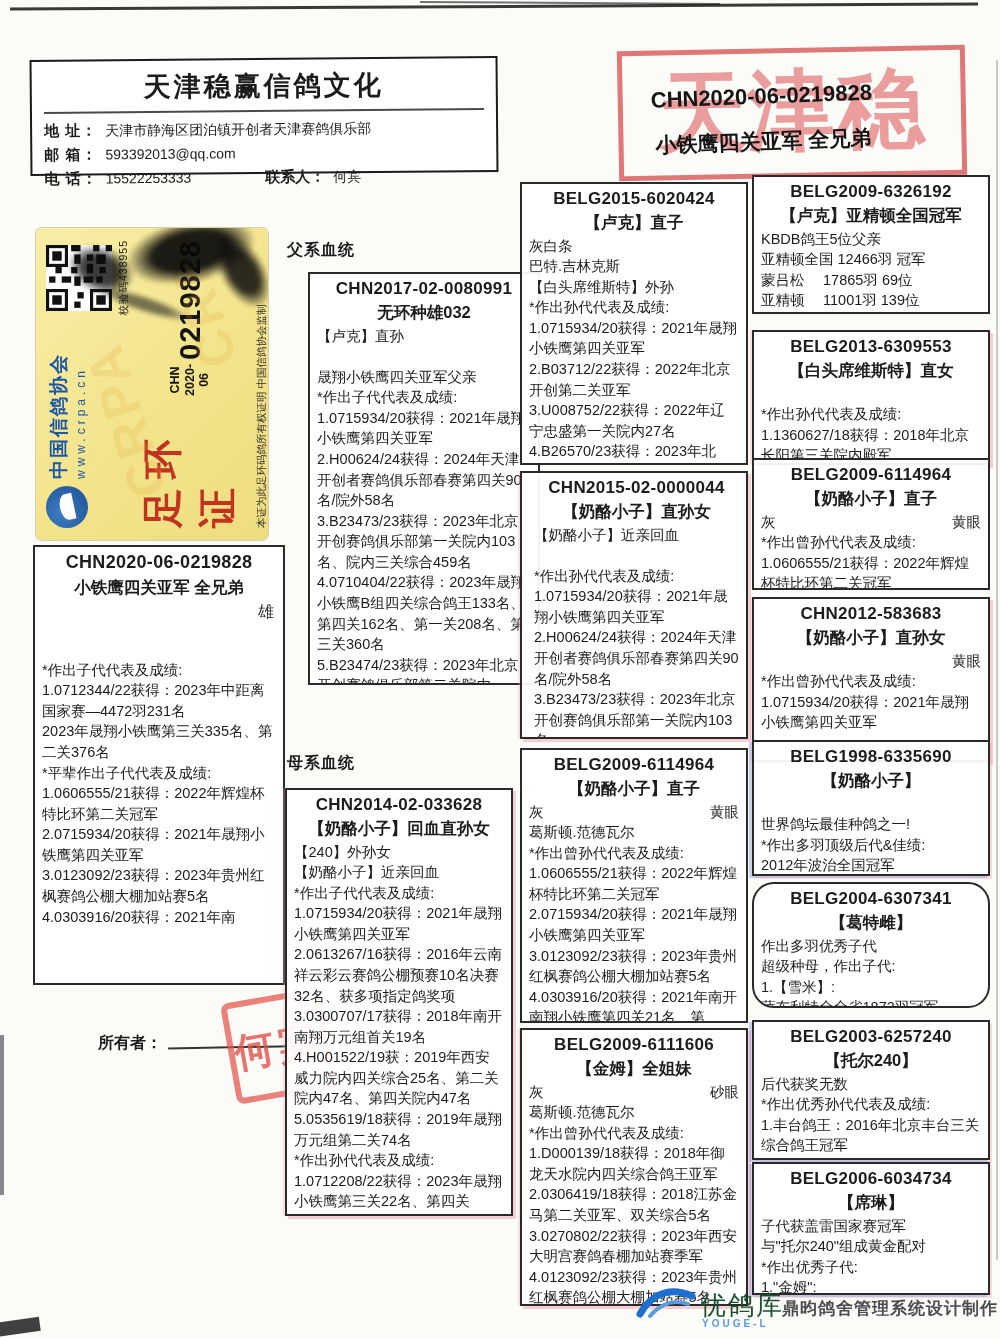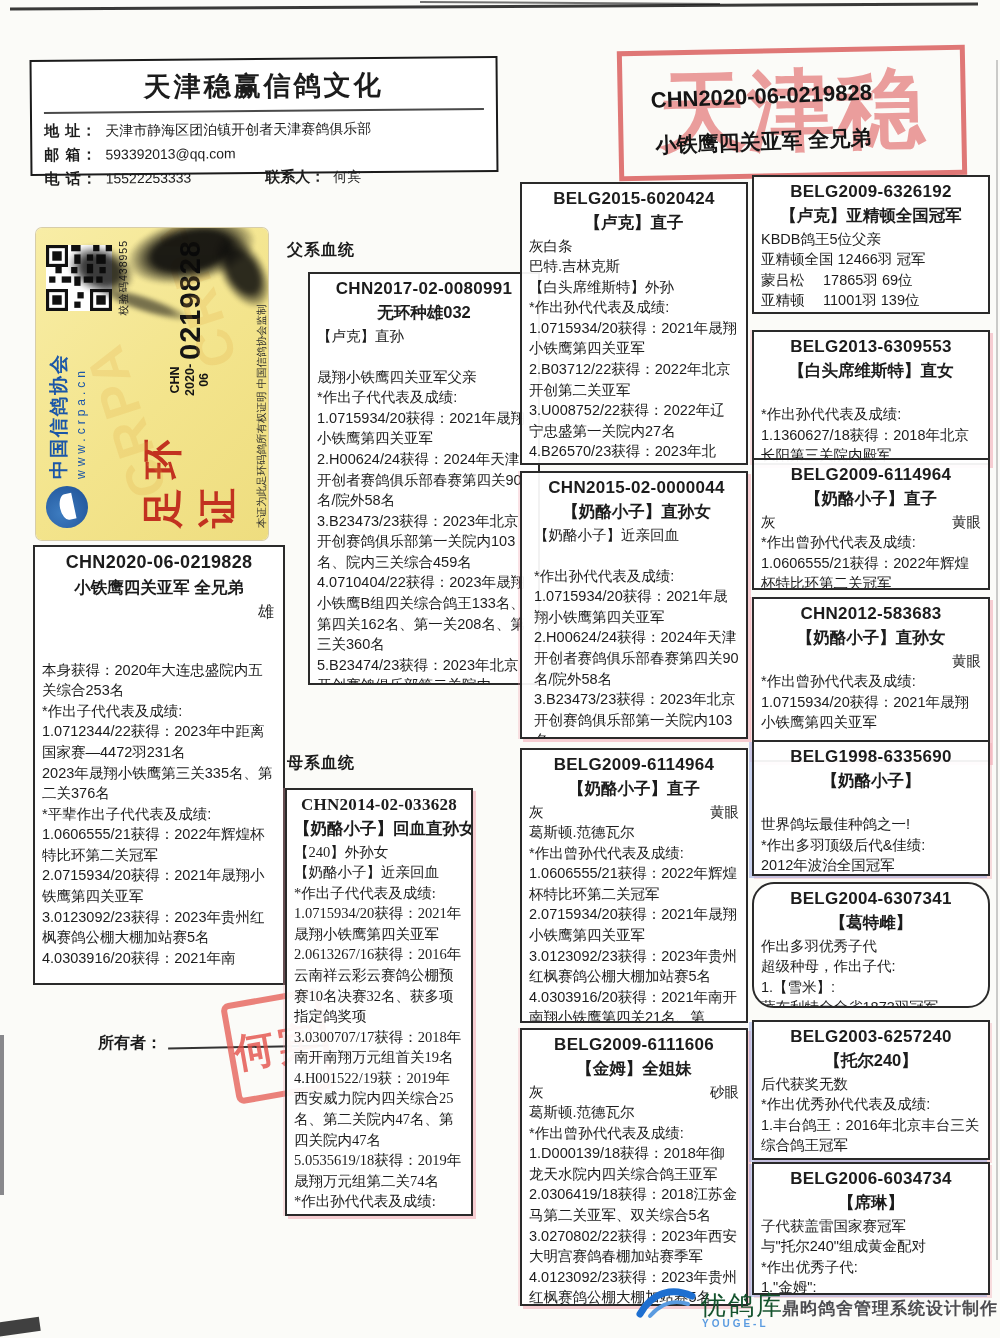--- a/index.html
+++ b/index.html
@@ -158,21 +158,20 @@
     <div class="smudge" style="left:185px;top:5px;width:44px;height:78px;background:radial-gradient(ellipse,#0a0a0a 0 40%,transparent 72%);transform:rotate(-30deg);opacity:.85;"></div>
     <div class="smudge" style="left:60px;top:68px;width:96px;height:16px;background:radial-gradient(ellipse,#101010 0 40%,transparent 75%);transform:rotate(18deg);opacity:.55;"></div>
   </div>
 
   <div class="pbox" style="left:33px;top:545px;width:252px;height:440px;border-width:2.5px;">
     <div class="pb-t1">CHN2020-06-0219828</div>
     <div class="pb-t2">小铁鹰四关亚军 全兄弟</div>
     <div class="pb-sex">雄</div>
     <div class="main-gap"></div>
     <div class="pb-body">
-        <div class="tline">本身获得：2020年大连忠盛院内五关综合253名</div>
         <div class="tline">*作出子代代表及成绩:</div>
         <div class="tline">1.0712344/22获得：2023年中距离国家赛—4472羽231名</div>
         <div class="tline">2023年晟翔小铁鹰第三关335名、第二关376名</div>
         <div class="tline">*平辈作出子代代表及成绩:</div>
         <div class="tline">1.0606555/21获得：2022年辉煌杯特比环第二关冠军</div>
         <div class="tline">2.0715934/20获得：2021年晟翔小铁鹰第四关亚军</div>
         <div class="tline">3.0123092/23获得：2023年贵州红枫赛鸽公棚大棚加站赛5名</div>
         <div class="tline">4.0303916/20获得：2021年南</div>
       </div>
   </div>
@@ -194,21 +193,21 @@
         <div class="tline">晟翔小铁鹰四关亚军父亲</div>
         <div class="tline">*作出子代代表及成绩:</div>
         <div class="tline">1.0715934/20获得：2021年晟翔小铁鹰第四关亚军</div>
         <div class="tline">2.H00624/24获得：2024年天津开创者赛鸽俱乐部春赛第四关90名/院外58名</div>
         <div class="tline">3.B23473/23获得：2023年北京开创赛鸽俱乐部第一关院内103名、院内三关综合459名</div>
         <div class="tline">4.0710404/22获得：2023年晟翔小铁鹰B组四关综合鸽王133名、第四关162名、第一关208名、第三关360名</div>
         <div class="tline">5.B23474/23获得：2023年北京开创赛鸽俱乐部第二关院内</div>
       </div>
   </div>
 
-  <div class="pbox fr-pink" style="left:285px;top:788px;width:188px;height:428px;font-family:Liberation Serif, serif;">
+  <div class="pbox fr-pink" style="left:285px;top:788px;width:228px;height:428px;">
     <div class="pb-t1" style="font-size:17px;">CHN2014-02-033628</div>
     <div class="pb-t2">【奶酪小子】回血直孙女</div>
     <div class="pb-body">
         <div class="tline">【240】外孙女</div>
         <div class="tline">【奶酪小子】近亲回血</div>
         <div class="tline">*作出子代代表及成绩:</div>
         <div class="tline">1.0715934/20获得：2021年晟翔小铁鹰第四关亚军</div>
         <div class="tline">2.0613267/16获得：2016年云南祥云彩云赛鸽公棚预赛10名决赛32名、获多项指定鸽奖项</div>
         <div class="tline">3.0300707/17获得：2018年南开南翔万元组首关19名</div>
         <div class="tline">4.H001522/19获：2019年西安威力院内四关综合25名、第二关院内47名、第四关院内47名</div>

